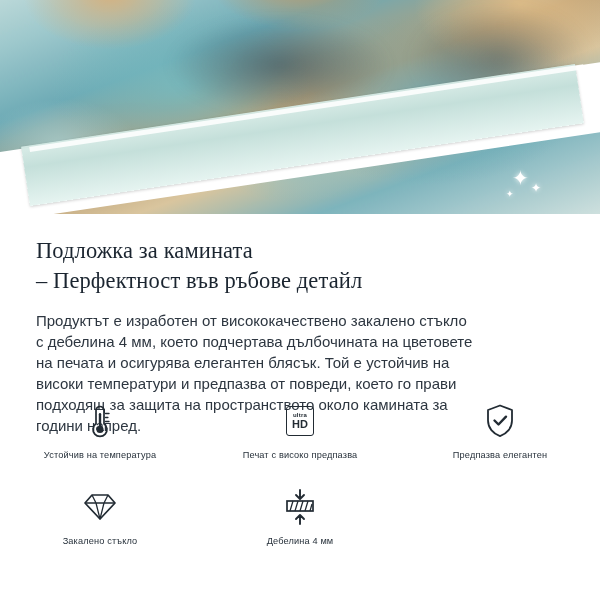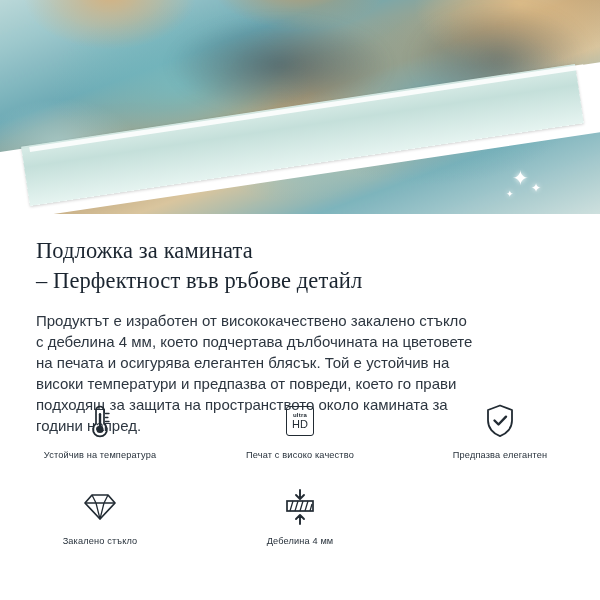--- a/index.html
+++ b/index.html
@@ -206,21 +206,21 @@
     line-height: 1;
   }
   .ultrahd-box .u-top {
     font-size: 6px;
     font-weight: 700;
     color: #222b33;
     letter-spacing: 0.2px;
   }
   .ultrahd-box .u-bot {
     font-size: 11px;
-    font-weight: 400;
+    font-weight: 700;
     color: #222b33;
     margin-top: 1px;
   }
 </style>
 </head>
 <body>
 
 <div class="page">
 
   <div class="hero">
@@ -261,21 +261,21 @@
       <div class="feature-label">Устойчив на температура</div>
     </div>
 
     <div class="feature">
       <div class="feature-icon">
         <div class="ultrahd-box">
           <span class="u-top">ultra</span>
           <span class="u-bot">HD</span>
         </div>
       </div>
-      <div class="feature-label">Печат с високо качество</div>
+      <div class="feature-label">Печат с високо предпазва</div>
     </div>
 
     <div class="feature">
       <div class="feature-icon">
         <svg width="34" height="40" viewBox="0 0 34 40" fill="none" aria-hidden="true">
           <path d="M17 4.5 29 9v10.5c0 7.4-5 13.2-12 15.6-7-2.4-12-8.2-12-15.6V9l12-4.5z" stroke="#222b33" stroke-width="1.8" stroke-linejoin="round"></path>
           <path d="M11.5 19.5l4 4 7.5-7.8" stroke="#222b33" stroke-width="2.4" stroke-linecap="round" stroke-linejoin="round"></path>
         </svg>
       </div>
       <div class="feature-label">Предпазва елегантен</div>

